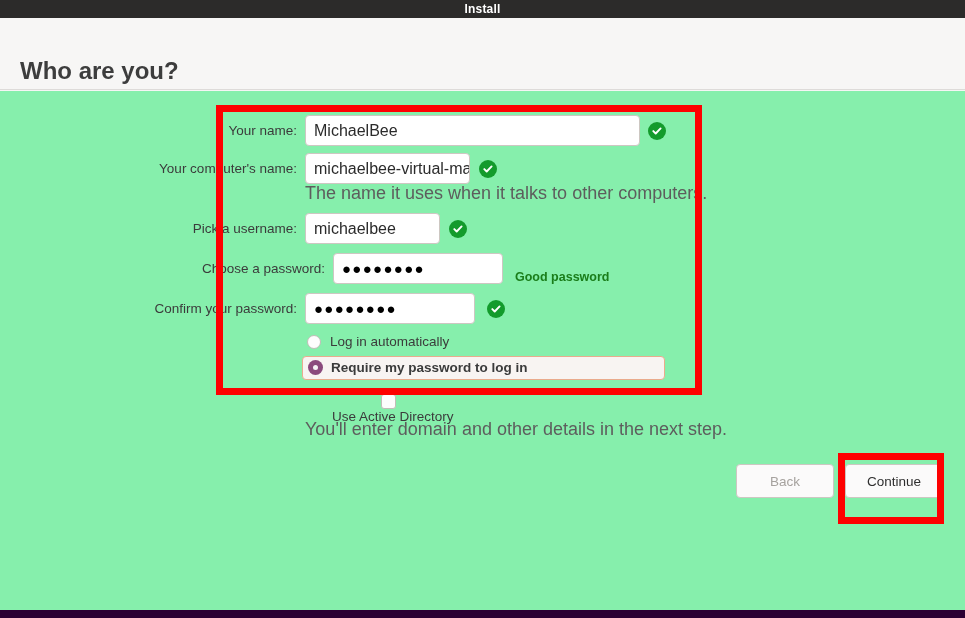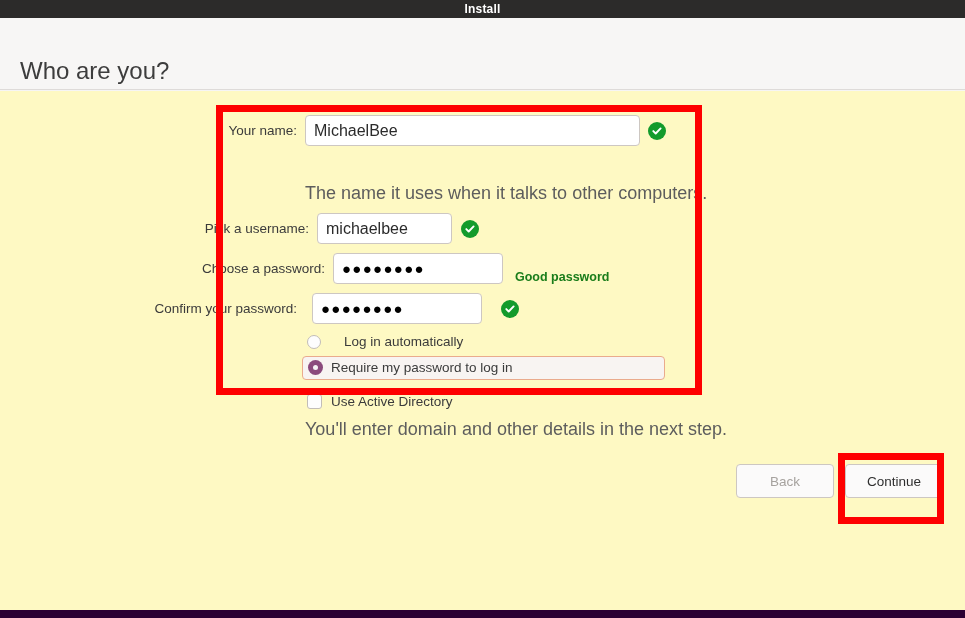--- a/index.html
+++ b/index.html
@@ -32,29 +32,29 @@
 
   
   .page-header {
     position: absolute; left: 0; top: 18px;
     width: 965px; height: 72px;
     background: #f7f6f5;
     border-bottom: 1px solid #dedbd9;
   }
   .page-header .heading {
     position: absolute; left: 20px; top: 39px;
-    font-size: 24px; color: #3d3d3d; font-weight: 400;
+    font-size: 24px; color: #3d3d3d; font-weight: 700;
     white-space: nowrap;
   }
 
   
   .content {
     position: absolute; left: 0; top: 91px;
     width: 965px; height: 519px;
-    background: #fef9c3;
+    background: #86efac;
   }
 
   
   .form-row {
     position: absolute;
     display: flex; align-items: center;
   }
   .f-label {
     font-size: 13.5px; color: #3b3b3b;
     text-align: right;
@@ -181,62 +181,71 @@
     <div class="form-row" style="left:0px; top:24px; width:700px;">
       <div class="f-label" style="width:297px;">Your name:</div>
       <div class="txt" style="width:335px; margin-left:8px;">MichaelBee</div>
       <div class="check" style="margin-left:8px;">
         <svg width="12" height="12" viewBox="0 0 12 12">
             <path d="M2.3 6.1 L4.7 8.5 L9.6 3.4" stroke="#ffffff" stroke-width="1.9" fill="none" stroke-linecap="round" stroke-linejoin="round"></path>
           </svg>
       </div>
     </div>
 
+    <div class="form-row" style="left:0px; top:62px; width:700px;">
+      <div class="f-label" style="width:297px;">Your computer's name:</div>
+      <div class="txt" style="width:165px; margin-left:8px;">michaelbee-virtual-ma</div>
+      <div class="check" style="margin-left:9px;">
+        <svg width="12" height="12" viewBox="0 0 12 12">
+            <path d="M2.3 6.1 L4.7 8.5 L9.6 3.4" stroke="#ffffff" stroke-width="1.9" fill="none" stroke-linecap="round" stroke-linejoin="round"></path>
+          </svg>
+      </div>
+    </div>
     <div class="hint" style="left:305px; top:92px;">The name it uses when it talks to other computers.</div>
 
-    <div class="form-row" style="left:0px; top:122px; width:700px;padding-left:12px;">
+    <div class="form-row" style="left:0px; top:122px; width:700px;">
       <div class="f-label" style="width:297px;">Pick a username:</div>
       <div class="txt" style="width:135px; margin-left:8px;">michaelbee</div>
       <div class="check" style="margin-left:9px;">
         <svg width="12" height="12" viewBox="0 0 12 12">
             <path d="M2.3 6.1 L4.7 8.5 L9.6 3.4" stroke="#ffffff" stroke-width="1.9" fill="none" stroke-linecap="round" stroke-linejoin="round"></path>
           </svg>
       </div>
     </div>
 
     <div class="form-row" style="left:0px; top:162px; width:760px;">
       <div class="f-label" style="width:297px;margin-left:28px;">Choose a password:</div>
       <div class="txt pw" style="width:170px; margin-left:8px;">●●●●●●●●</div>
       <div class="goodpw" style="margin-left:12px;">Good password</div>
     </div>
 
-    <div class="form-row" style="left:0px; top:202px; width:760px;gap:7px;">
+    <div class="form-row" style="left:0px; top:202px; width:760px;">
       <div class="f-label" style="width:297px;">Confirm your password:</div>
       <div class="txt pw" style="width:170px; margin-left:8px;">●●●●●●●●</div>
       <div class="check" style="margin-left:12px;">
         <svg width="12" height="12" viewBox="0 0 12 12">
             <path d="M2.3 6.1 L4.7 8.5 L9.6 3.4" stroke="#ffffff" stroke-width="1.9" fill="none" stroke-linecap="round" stroke-linejoin="round"></path>
           </svg>
       </div>
     </div>
 
-    <div class="opt" style="left:307px; top:243px;gap:14px;">
+    <div class="opt" style="left:307px; top:243px;">
       <span class="radio-o"></span>
       <span class="opt-label">Log in automatically</span>
     </div>
 
     <div class="focus-ring" style="left:302px; top:265px; width:363px; height:24px;"></div>
-    <div class="opt" style="left:308px; top:269px;">
+    <div class="opt" style="left:308px; top:269px;font-weight:bold;">
       <span class="radio-sel">
           <i></i>
         </span>
       <span class="opt-label" style="margin-left:8px;">Require my password to log in</span>
     </div>
 
-    <div class="opt" style="left:307px; top:303px;">
+    <div class="opt" style="left:323px; top:303px;flex-direction:column;">
       <span class="cbox"></span>
       <span class="opt-label">Use Active Directory</span>
     </div>
     <div class="hint" style="left:305px; top:328px;">You'll enter domain and other details in the next step.</div>
 
     <div class="btn disabled" style="left:736px; top:373px; width:98px;">Back</div>
     <div class="btn" style="left:845px; top:373px; width:98px;">Continue</div>
 
   </div>
 

